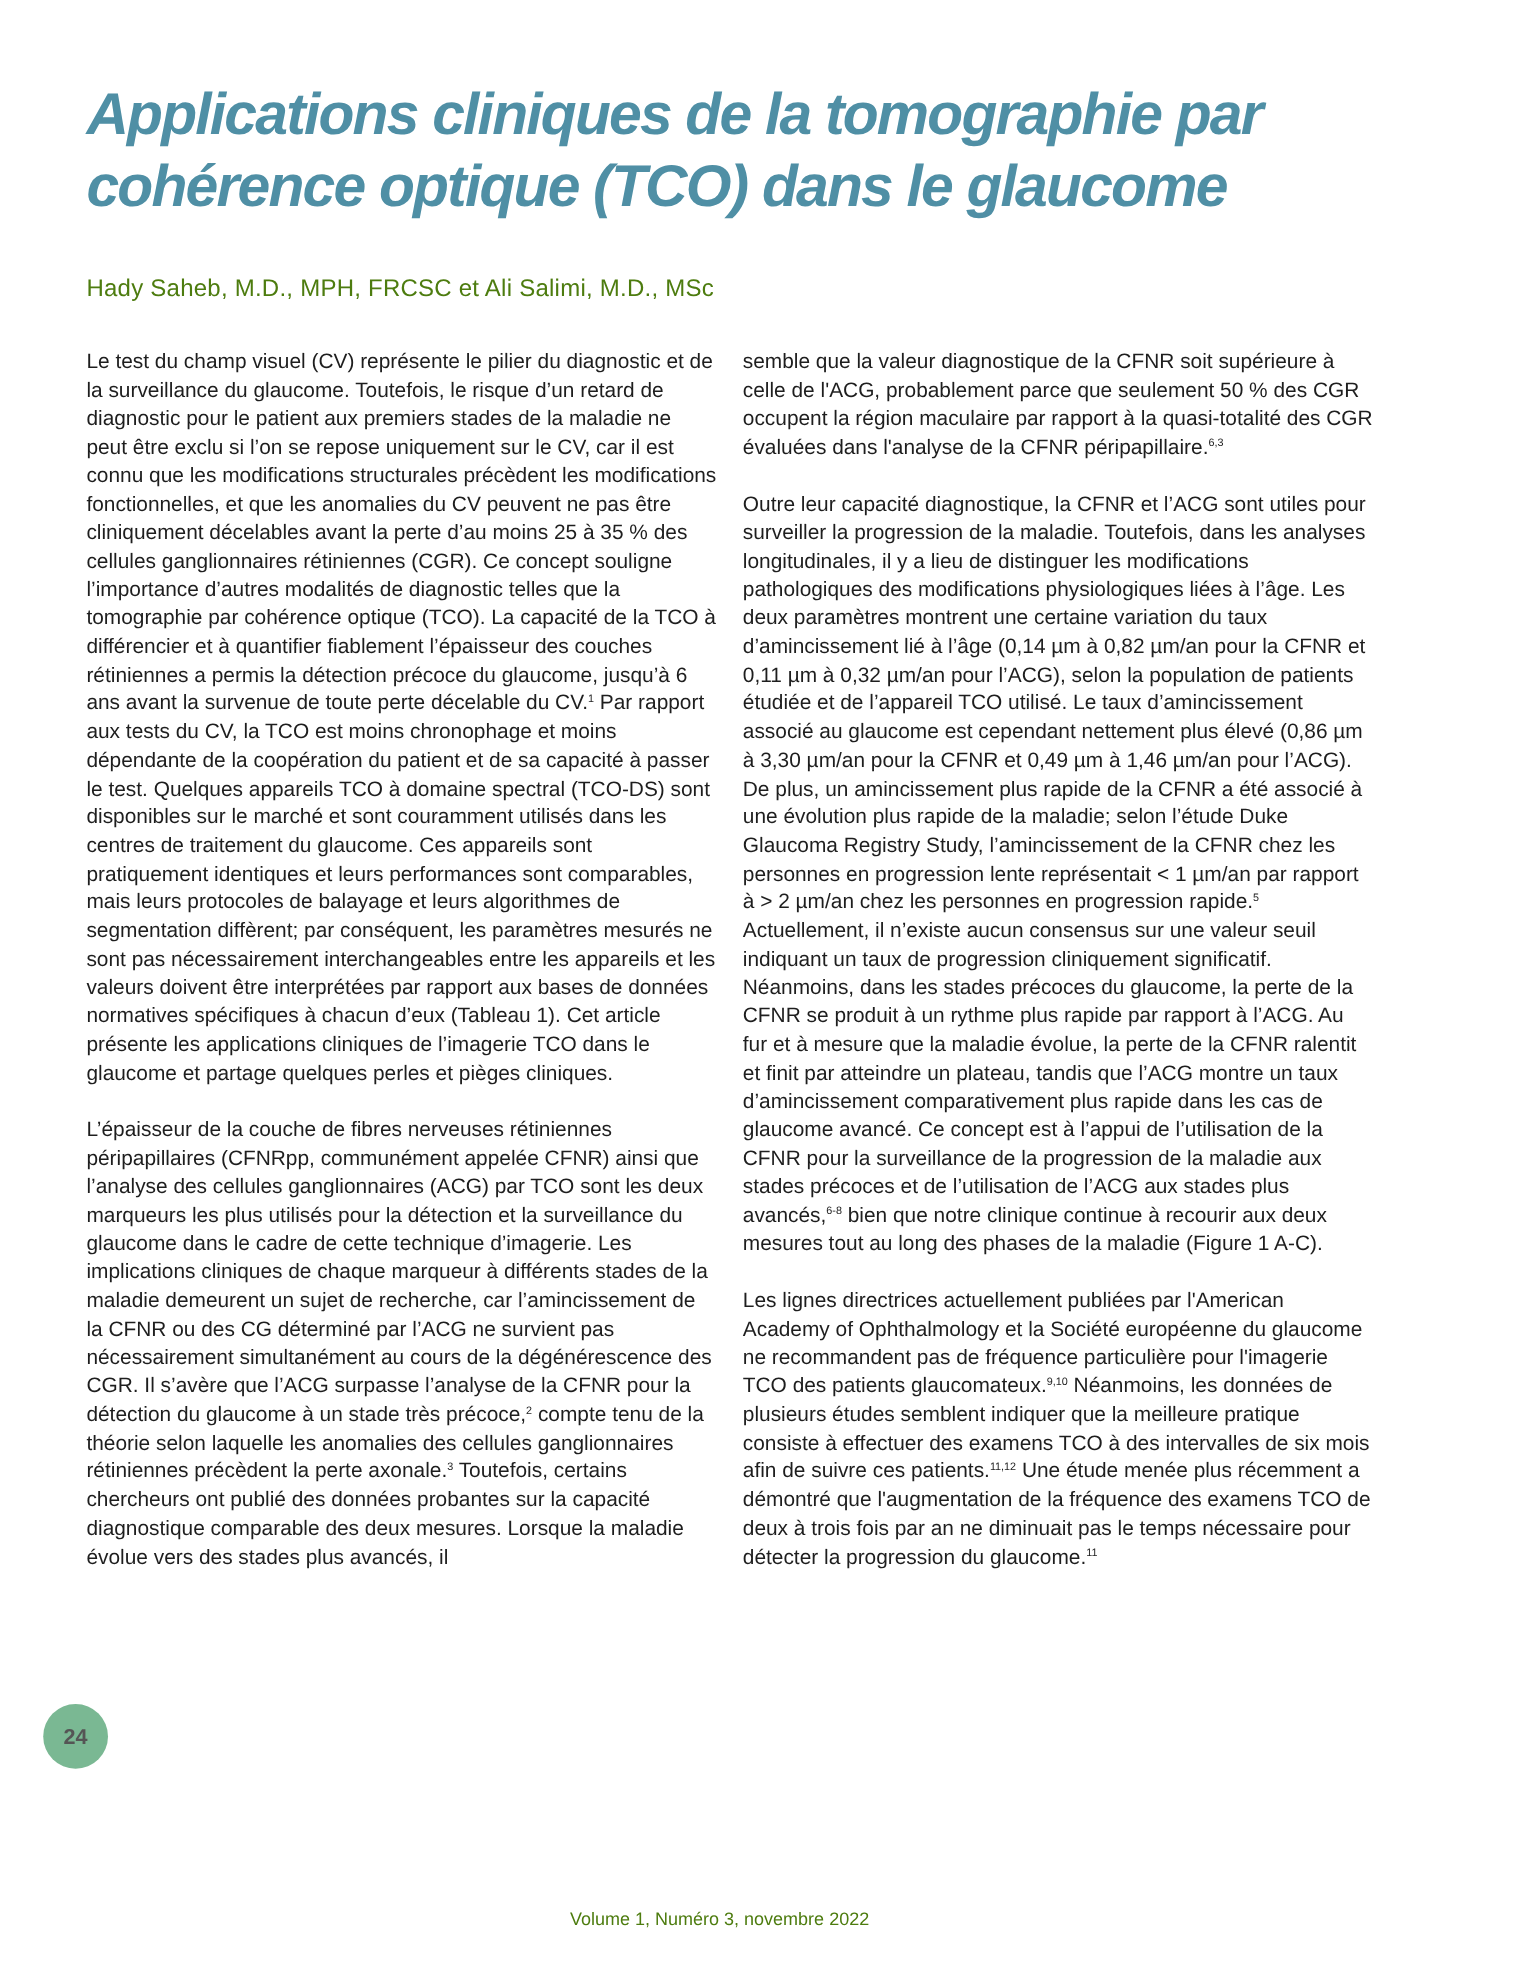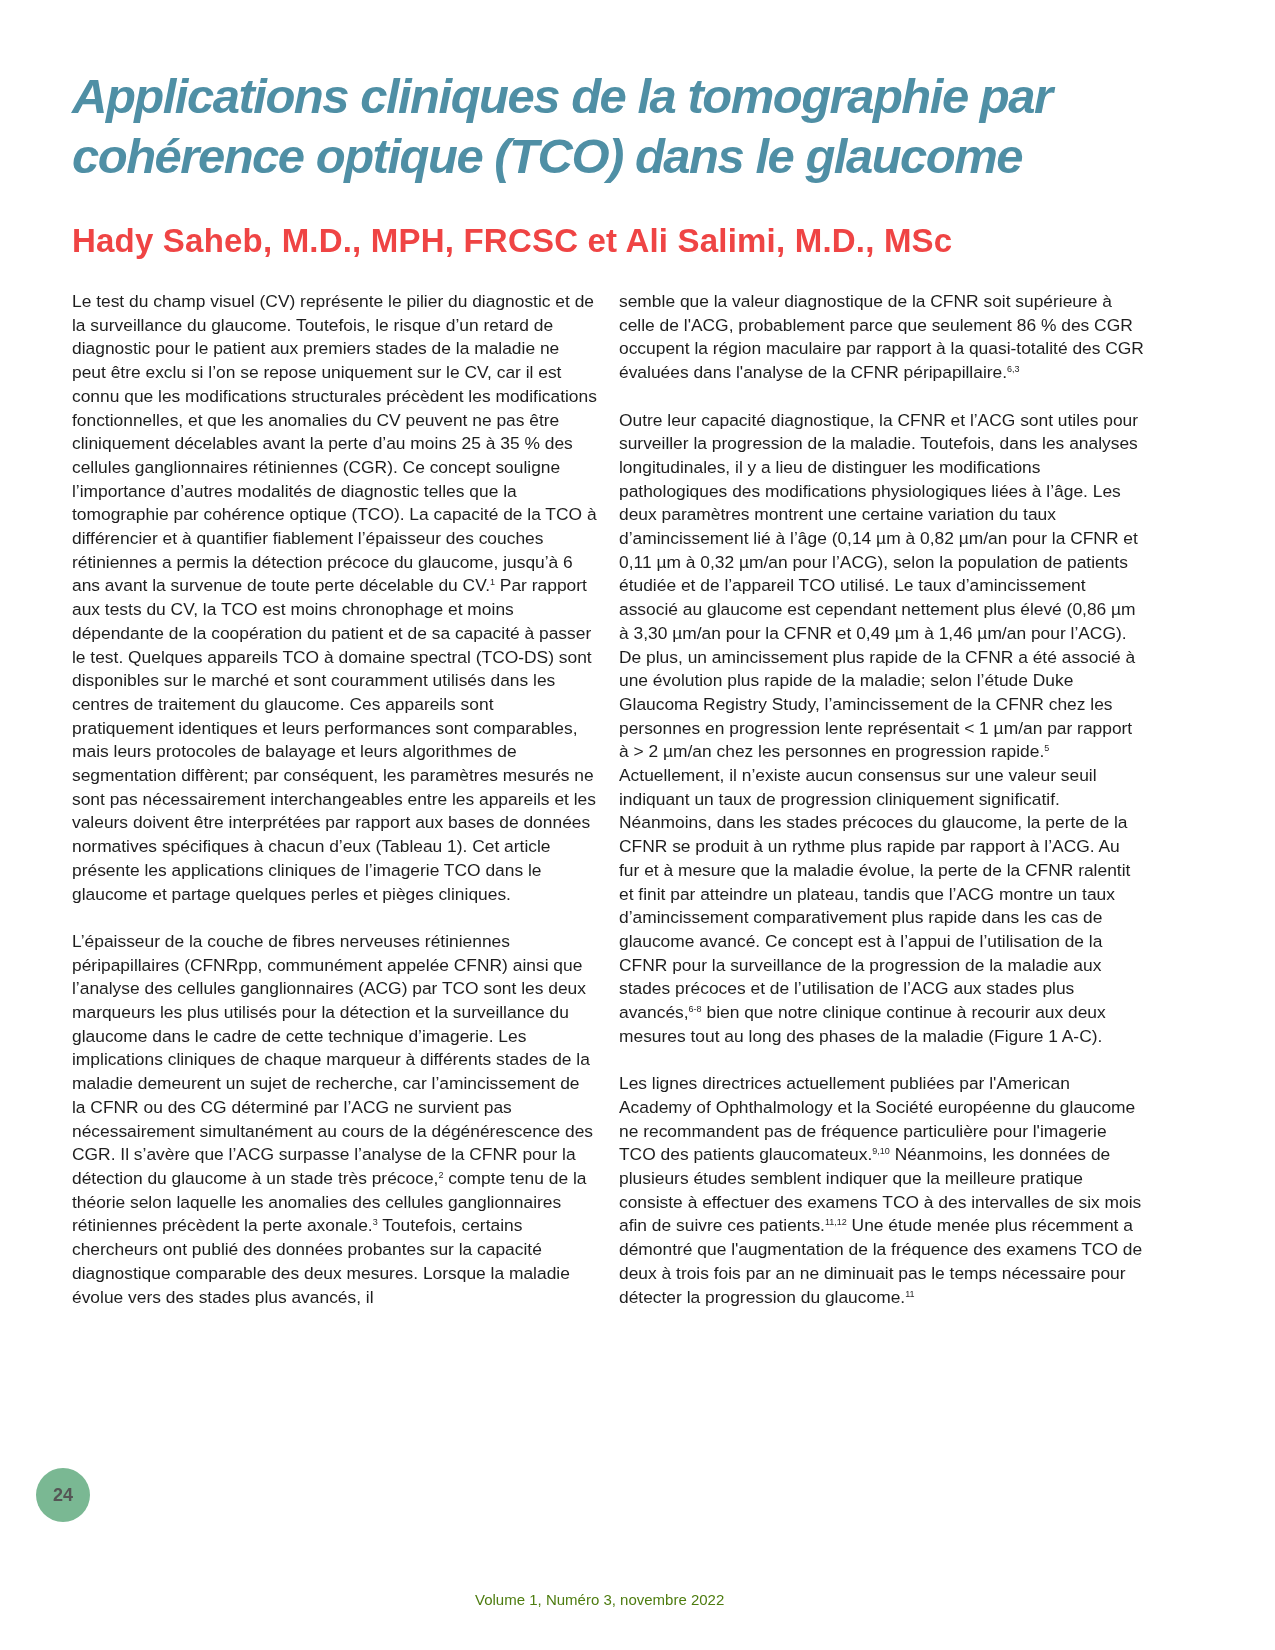--- a/index.html
+++ b/index.html
@@ -1,48 +1,48 @@
 <!DOCTYPE html>
 <html><head>
 <meta charset="utf-8">
 <style>
   html, body { margin:0; padding:0; background:#ffffff; }
   body { width:1275px; height:1650px; position:relative; overflow:hidden;
          font-family:"Liberation Sans", sans-serif; color:#222; }
   .title { position:absolute; left:72px; top:66px; width:1140px; margin:0;
            color:#4f8fa5; font-weight:bold; font-size:49px; line-height:60px;
            letter-spacing:-1.5px;font-style:italic; }
-  .authors { position:absolute; left:72px; top:226px; margin:0; color:#ef4444;
-             font-weight:bold; font-size:33px; line-height:30px; letter-spacing:0.2px; }
+  .authors { position:absolute; left:72px; top:226px; margin:0; color:#4d7c0f;
+             font-weight:normal; font-size:20px; line-height:30px; letter-spacing:0.2px; }
   .col { position:absolute; top:290px; width:525px; font-size:17.4px; line-height:23.7px;
          color:#1e1e1e; }
   .col.left { left:72px; }
   .col.right { left:619px; }
   .col p { margin:0 0 23.7px 0; }
   sup { font-size:9px; line-height:0; vertical-align:6px; }
   b { font-weight:normal; }
-  .page-badge { position:absolute; left:36px; top:1468px; width:54px; height:54px;
+  .page-badge { position:absolute; left:36px; top:1420px; width:54px; height:54px;
                 border-radius:50%; background:#7ab893; color:#555;
                 font-weight:bold; font-size:18px; display:flex; align-items:center;
                 justify-content:center; }
   .footer { position:absolute; left:475px; top:1591px; font-size:15px; color:#4d7c0f; }
 </style>
 </head>
 <body>
 
 <h1 class="title">Applications cliniques de la tomographie par cohérence optique (TCO) dans le glaucome</h1>
 <h2 class="authors">Hady Saheb, M.D., MPH, FRCSC et Ali Salimi, M.D., MSc</h2>
 
 <div class="col left">
   <p><span>Le test du champ visuel (CV) représente le pilier du diagnostic et de la surveillance du glaucome. Toutefois, le risque d’un retard de diagnostic pour le patient aux premiers stades de la maladie ne peut être exclu si l’on se repose uniquement sur le CV, car il est connu que les modifications structurales précèdent les modifications fonctionnelles, et que les anomalies du CV peuvent ne pas être cliniquement décelables avant la perte d’au moins 25 à 35 % des cellules ganglionnaires rétiniennes (CGR). Ce concept souligne l’importance d’autres modalités de diagnostic telles que la tomographie par cohérence optique (TCO). La capacité de la TCO à différencier et à quantifier fiablement l’épaisseur des couches rétiniennes a permis la détection précoce du glaucome, jusqu’à 6 ans avant la survenue de toute perte décelable du CV.</span><sup>1</sup><span> Par rapport aux tests du CV, la TCO est moins chronophage et moins dépendante de la coopération du patient et de sa capacité à passer le test. Quelques appareils TCO à domaine spectral (TCO-DS) sont disponibles sur le marché et sont couramment utilisés dans les centres de traitement du glaucome. Ces appareils sont pratiquement identiques et leurs performances sont comparables, mais leurs protocoles de balayage et leurs algorithmes de segmentation diffèrent; par conséquent, les paramètres mesurés ne sont pas nécessairement interchangeables entre les appareils et les valeurs doivent être interprétées par rapport aux bases de données normatives spécifiques à chacun d’eux (</span><b>Tableau 1</b><span>). Cet article présente les applications cliniques de l’imagerie TCO dans le glaucome et partage quelques perles et pièges cliniques.</span></p>
   <p><span>L’épaisseur de la couche de fibres nerveuses rétiniennes péripapillaires (CFNRpp, communément appelée CFNR) ainsi que l’analyse des cellules ganglionnaires (ACG) par TCO sont les deux marqueurs les plus utilisés pour la détection et la surveillance du glaucome dans le cadre de cette technique d’imagerie. Les implications cliniques de chaque marqueur à différents stades de la maladie demeurent un sujet de recherche, car l’amincissement de la CFNR ou des CG déterminé par l’ACG ne survient pas nécessairement simultanément au cours de la dégénérescence des CGR. Il s’avère que l’ACG surpasse l’analyse de la CFNR pour la détection du glaucome à un stade très précoce,</span><sup>2</sup><span> compte tenu de la théorie selon laquelle les anomalies des cellules ganglionnaires rétiniennes précèdent la perte axonale.</span><sup>3</sup><span> Toutefois, certains chercheurs ont publié des données probantes sur la capacité diagnostique comparable des deux mesures. Lorsque la maladie évolue vers des stades plus avancés, il</span></p>
 </div>
 
 <div class="col right">
-  <p><span>semble que la valeur diagnostique de la CFNR soit supérieure à celle de l'ACG, probablement parce que seulement 86 % des CGR occupent la région maculaire par rapport à la quasi-totalité des CGR évaluées dans l'analyse de la CFNR péripapillaire.</span><sup>6,3</sup></p>
+  <p><span>semble que la valeur diagnostique de la CFNR soit supérieure à celle de l'ACG, probablement parce que seulement 50 % des CGR occupent la région maculaire par rapport à la quasi-totalité des CGR évaluées dans l'analyse de la CFNR péripapillaire.</span><sup>6,3</sup></p>
   <p><span>Outre leur capacité diagnostique, la CFNR et l’ACG sont utiles pour surveiller la progression de la maladie. Toutefois, dans les analyses longitudinales, il y a lieu de distinguer les modifications pathologiques des modifications physiologiques liées à l’âge. Les deux paramètres montrent une certaine variation du taux d’amincissement lié à l’âge (0,14 µm à 0,82 µm/an pour la CFNR et 0,11 µm à 0,32 µm/an pour l’ACG), selon la population de patients étudiée et de l’appareil TCO utilisé. Le taux d’amincissement associé au glaucome est cependant nettement plus élevé (0,86 µm à 3,30 µm/an pour la CFNR et 0,49 µm à 1,46 µm/an pour l’ACG). De plus, un amincissement plus rapide de la CFNR a été associé à une évolution plus rapide de la maladie; selon l’étude Duke Glaucoma Registry Study, l’amincissement de la CFNR chez les personnes en progression lente représentait &lt; 1 µm/an par rapport à &gt; 2 µm/an chez les personnes en progression rapide.</span><sup>5</sup><span> Actuellement, il n’existe aucun consensus sur une valeur seuil indiquant un taux de progression cliniquement significatif. Néanmoins, dans les stades précoces du glaucome, la perte de la CFNR se produit à un rythme plus rapide par rapport à l’ACG. Au fur et à mesure que la maladie évolue, la perte de la CFNR ralentit et finit par atteindre un plateau, tandis que l’ACG montre un taux d’amincissement comparativement plus rapide dans les cas de glaucome avancé. Ce concept est à l’appui de l’utilisation de la CFNR pour la surveillance de la progression de la maladie aux stades précoces et de l’utilisation de l’ACG aux stades plus avancés,</span><sup>6-8</sup><span> bien que notre clinique continue à recourir aux deux mesures tout au long des phases de la maladie (</span><b>Figure 1 A-C</b><span>).</span></p>
   <p><span>Les lignes directrices actuellement publiées par l'American Academy of Ophthalmology et la Société européenne du glaucome ne recommandent pas de fréquence particulière pour l'imagerie TCO des patients glaucomateux.</span><sup>9,10</sup><span> Néanmoins, les données de plusieurs études semblent indiquer que la meilleure pratique consiste à effectuer des examens TCO à des intervalles de six mois afin de suivre ces patients.</span><sup>11,12</sup><span> Une étude menée plus récemment a démontré que l'augmentation de la fréquence des examens TCO de deux à trois fois par an ne diminuait pas le temps nécessaire pour détecter la progression du glaucome.</span><sup>11</sup></p>
 </div>
 
 <div class="page-badge">
     <span>24</span>
   </div>
 <div class="footer">Volume 1, Numéro 3, novembre 2022</div>
 
 </body></html>

